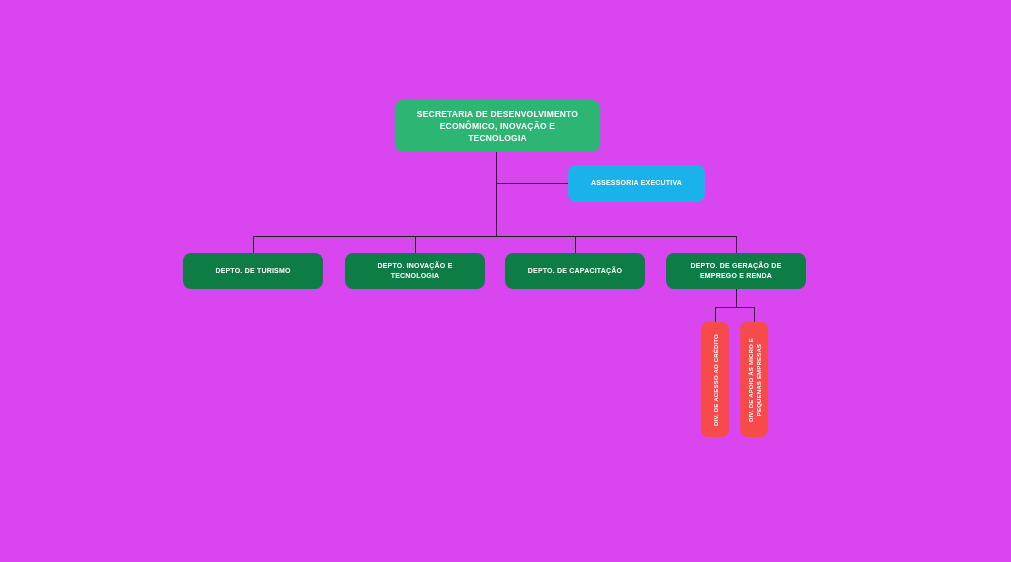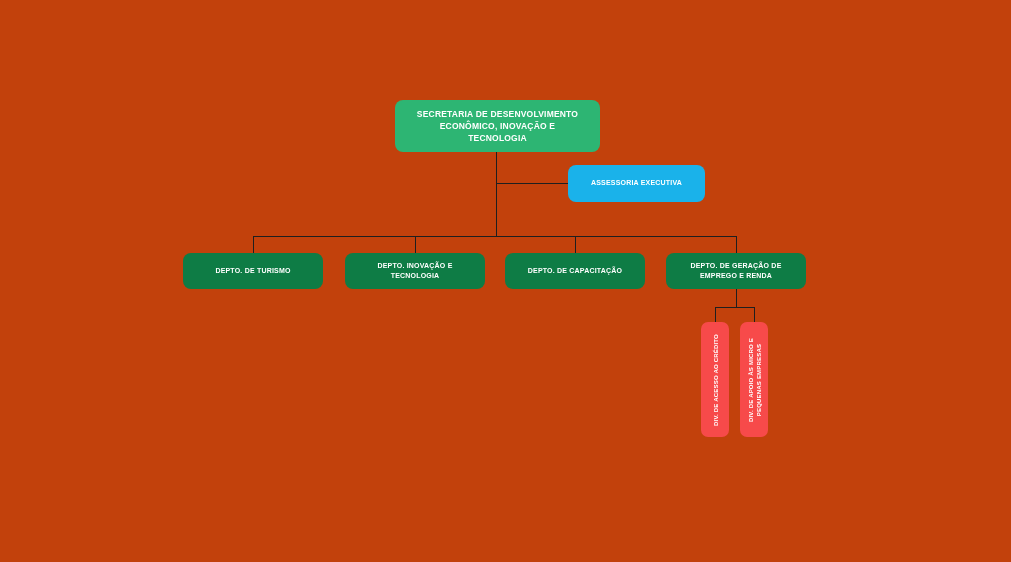--- a/index.html
+++ b/index.html
@@ -4,21 +4,21 @@
 <style>
   html, body {
     margin: 0;
     padding: 0;
     background: #ffffff;
   }
   .canvas {
     position: relative;
     width: 1011px;
     height: 562px;
-    background: #c2410c;
+    background: #d946ef;
     overflow: hidden;
     font-family: "Liberation Sans", "DejaVu Sans", sans-serif;
   }
   .node {
     position: absolute;
     display: flex;
     align-items: center;
     justify-content: center;
     text-align: center;
     color: #ffffff;

